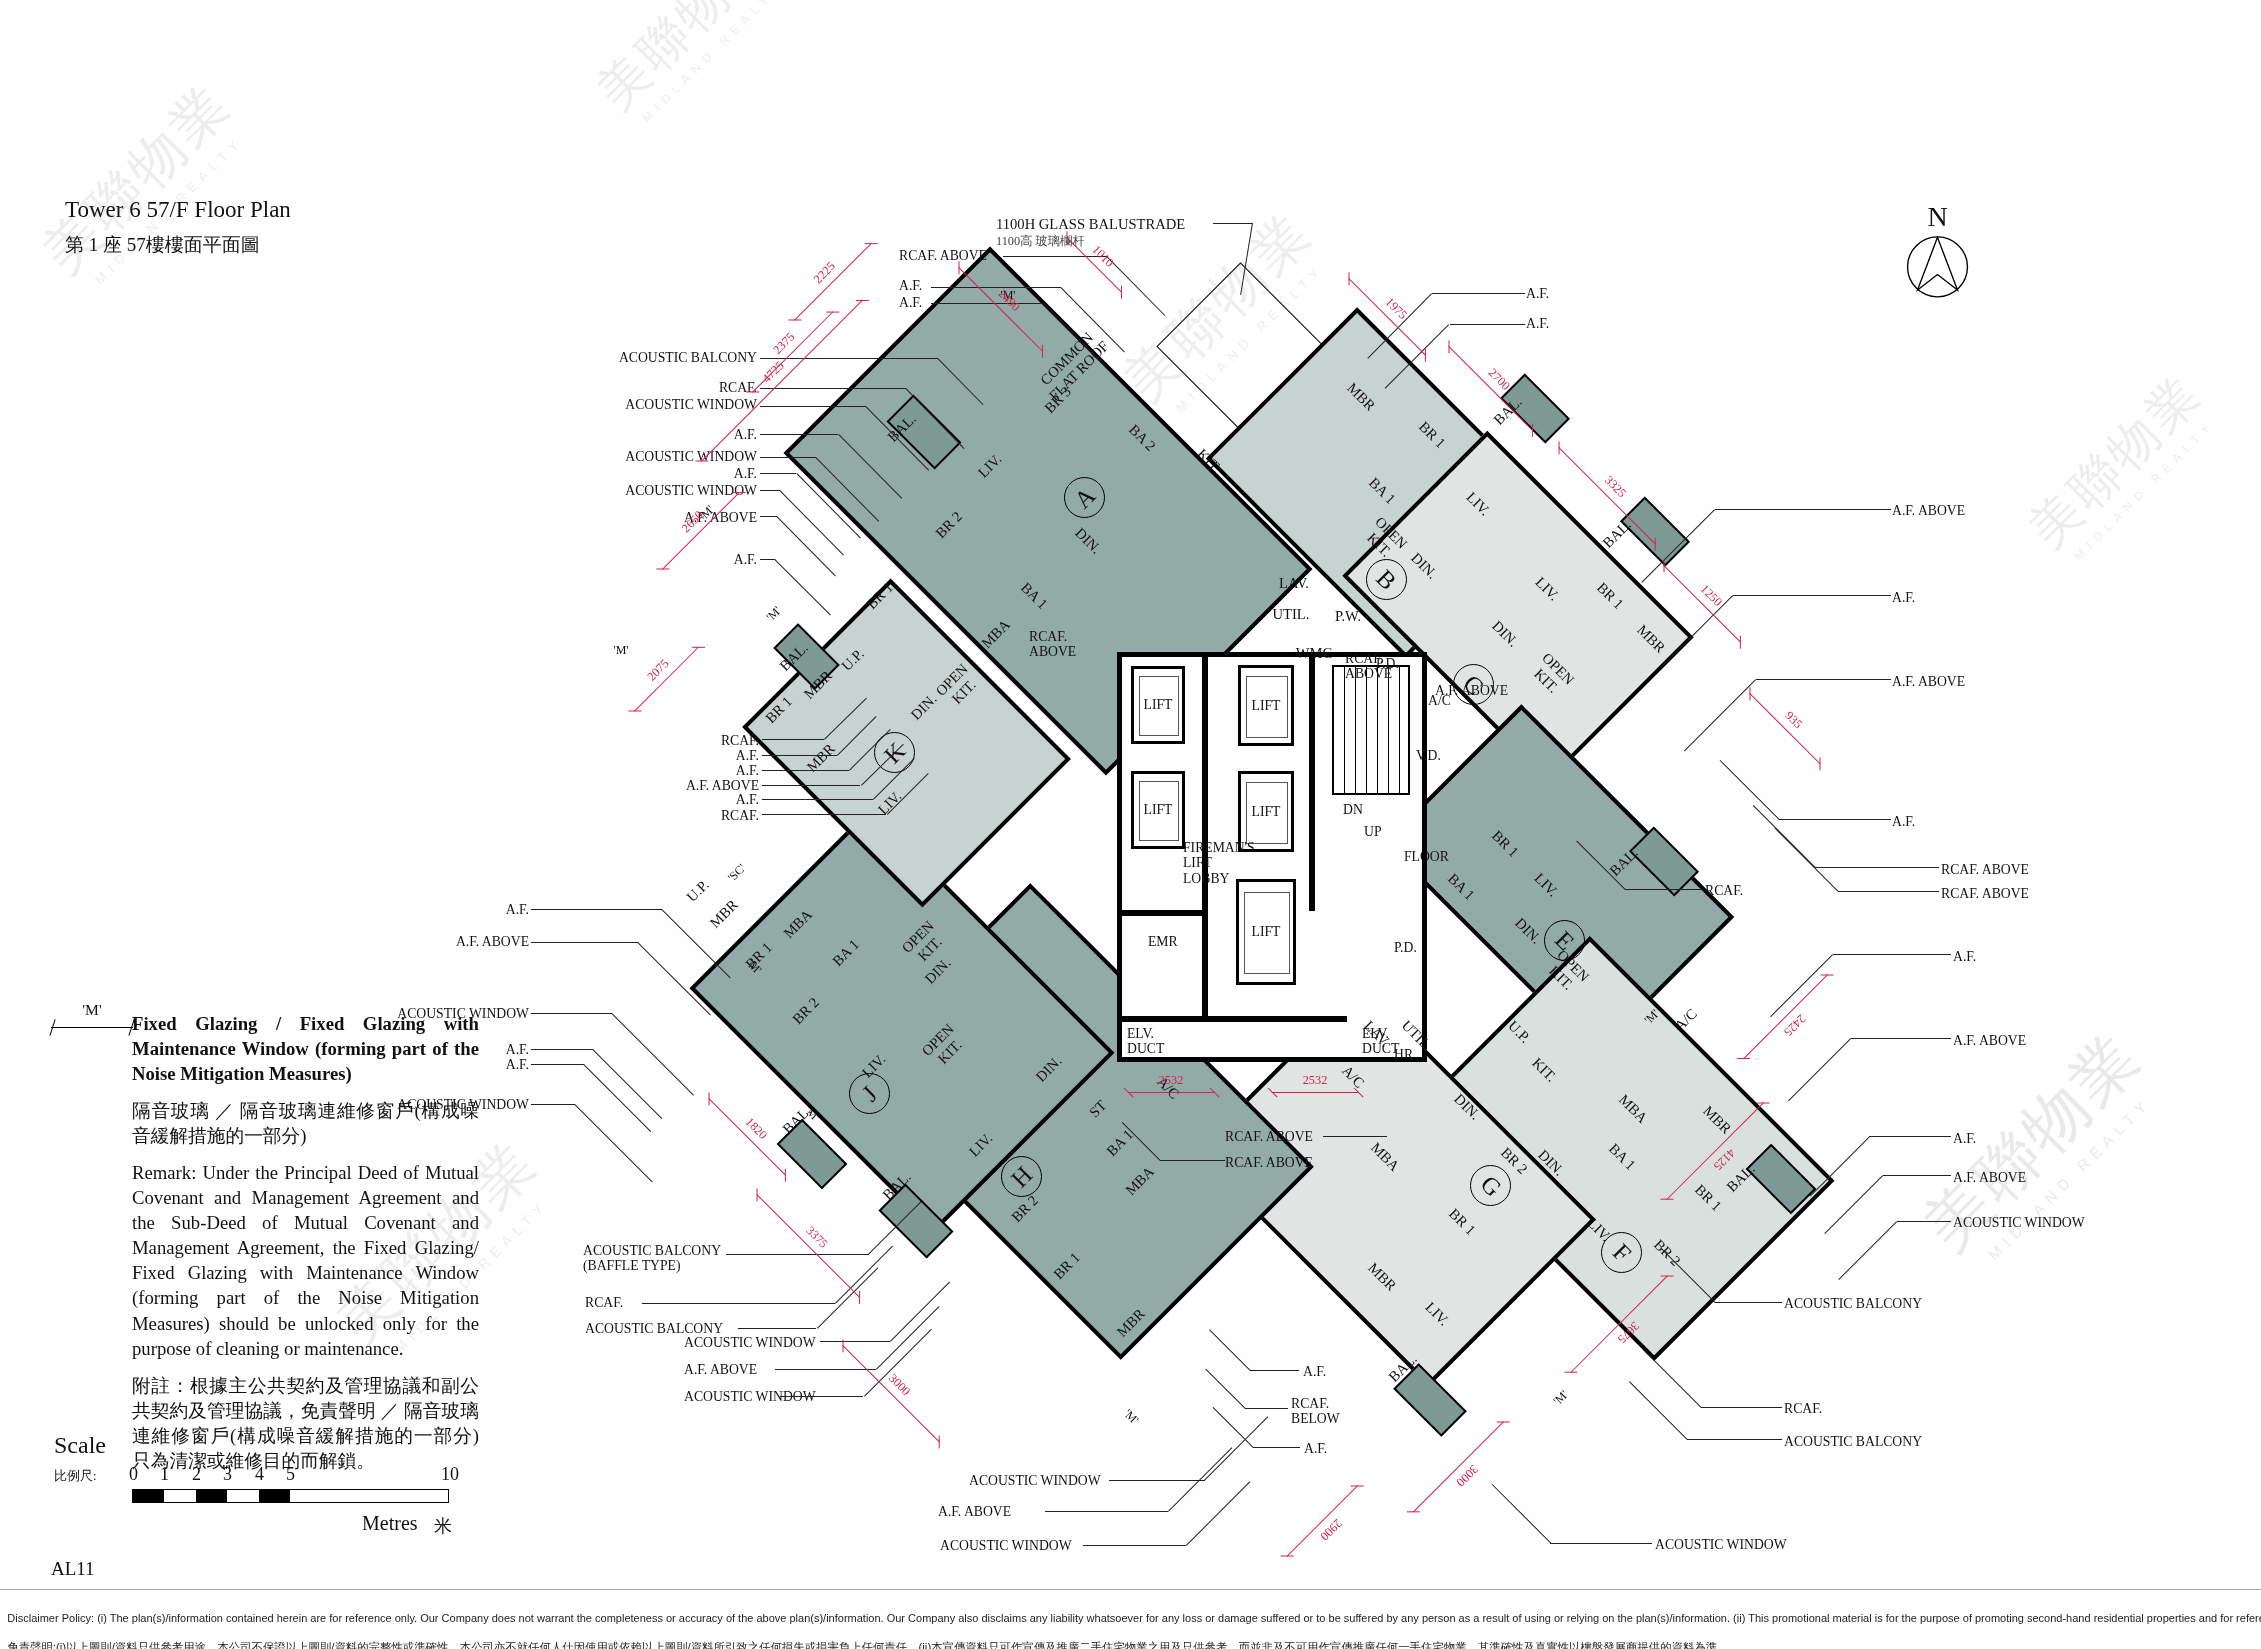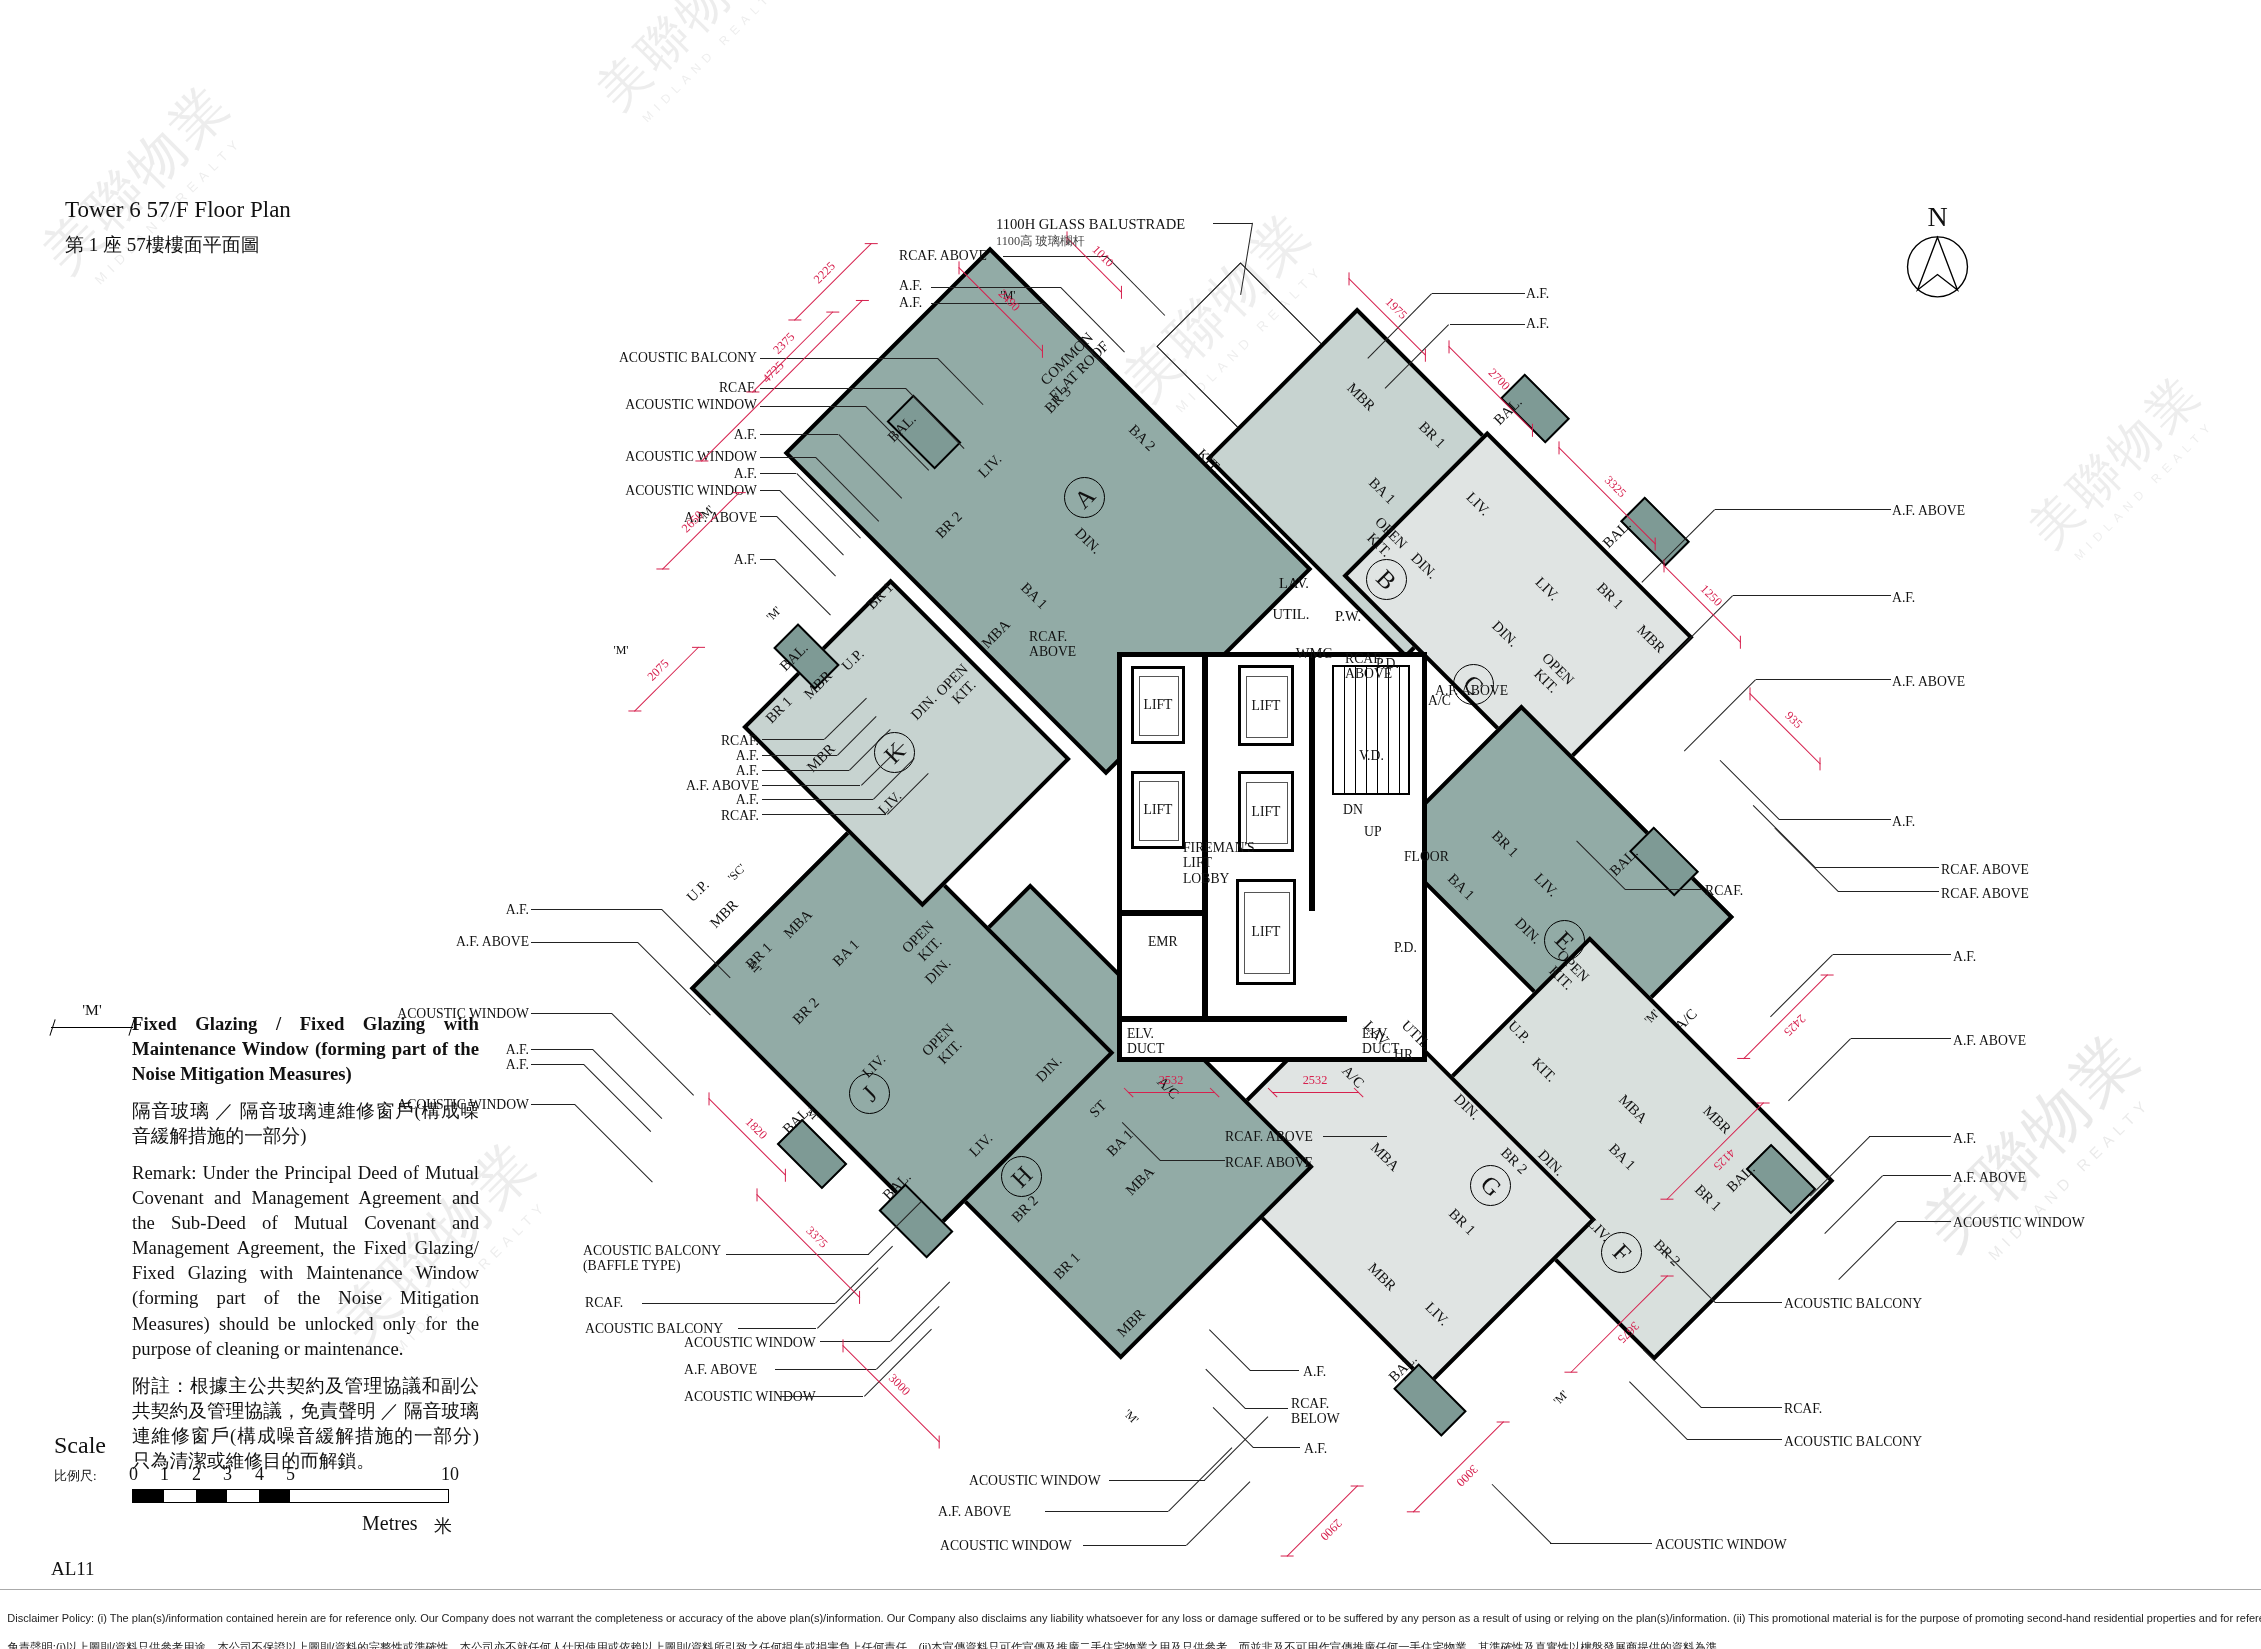--- a/index.html
+++ b/index.html
@@ -140,21 +140,21 @@
       <div class="corelbl" style="left: 1183px; top: 840px;">FIREMAN'S
 LIFT
 LOBBY</div>
       <div class="corelbl" style="left: 1148px; top: 934px;">EMR</div>
       <div class="corelbl" style="left: 1127px; top: 1026px;">ELV.
 DUCT</div>
       <div class="corelbl" style="left: 1362px; top: 1026px;">ELV.
 DUCT</div>
       <div class="corelbl" style="left: 1343px; top: 802px;">DN</div>
       <div class="corelbl" style="left: 1364px; top: 824px;">UP</div>
-      <div class="corelbl" style="left: 1359px; top: 748px;">V.D.</div>
+      <div class="corelbl" style="left: 1416px; top: 748px;">V.D.</div>
       <div class="corelbl" style="left: 1404px; top: 849px;">FLOOR</div>
       <div class="corelbl" style="left: 1394px; top: 940px;">P.D.</div>
       <div class="corelbl" style="left: 1376px; top: 656px;">P.D.</div>
       <div class="corelbl" style="left: 1428px; top: 693px;">A/C</div>
       <div class="corelbl" style="left: 1394px; top: 1047px;">HR</div>
       <div class="roomlbl" style="left: 902px; top: 428px; transform: translate(-50%, -50%) rotate(-45deg);">BAL.</div>
       <div class="roomlbl" style="left: 990px; top: 466px; transform: translate(-50%, -50%) rotate(-45deg);">LIV.</div>
       <div class="roomlbl" style="left: 1058px; top: 400px; transform: translate(-50%, -50%) rotate(-45deg);">BR 3</div>
       <div class="roomlbl" style="left: 1142px; top: 438px; transform: translate(-50%, -50%) rotate(45deg);">BA 2</div>
       <div class="roomlbl" style="left: 1209px; top: 461px; transform: translate(-50%, -50%) rotate(45deg);">KIT.</div>

